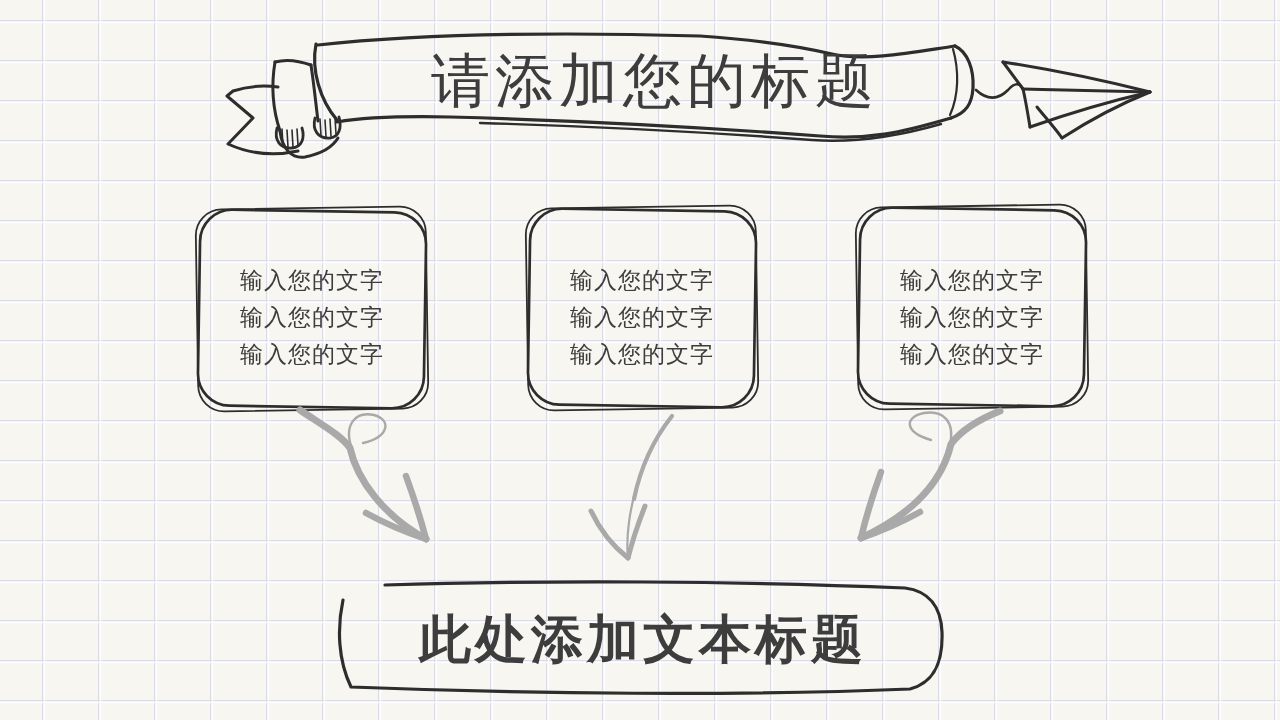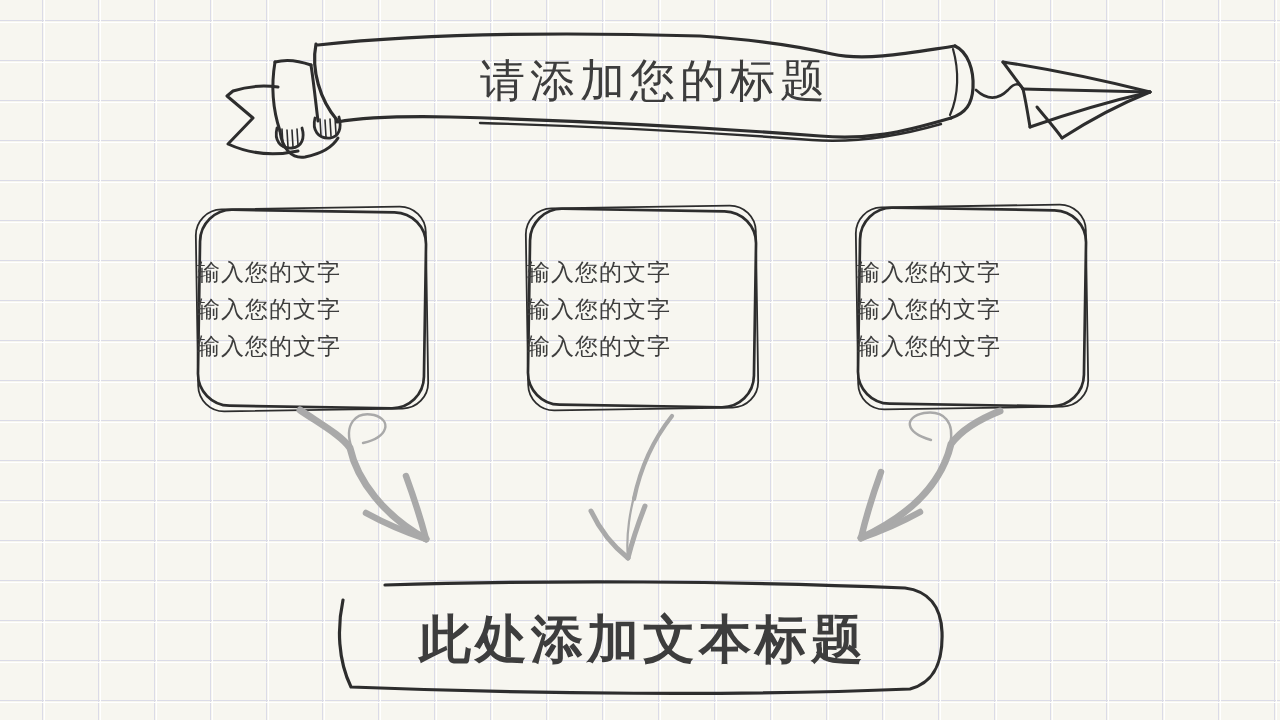--- a/index.html
+++ b/index.html
@@ -17,26 +17,26 @@
       linear-gradient(to bottom, var(--grid,#dbdbe7) 1px, transparent 1px);
     background-size:56px 100%, 100% 40px, 56px 100%, 100% 40px;
     background-position:44px 0, 0 22px, 42px 0, 0 20px;
   }
   svg.doodles{position:absolute;left:0;top:0;}
   .ink path,.ink rect,.ink line{fill:none;stroke:var(--ink,#2d2d2d);stroke-linecap:round;stroke-linejoin:round;}
   .arrow path{fill:none;stroke:var(--arrow,#a9a9a9);stroke-linecap:round;stroke-linejoin:round;}
   .banner-title{
     position:absolute;left:420px;top:54px;width:470px;height:54px;
     font-family:"Liberation Serif","DejaVu Serif",serif;
-    font-size:45px;line-height:54px;letter-spacing:5px;
+    font-size:59px;line-height:54px;letter-spacing:5px;
     text-align:center;color:var(--text,#3d3d3d);white-space:nowrap;
   }
   .box-text{
-    position:absolute;top:254px;width:230px;height:111px;
-    font-size:23px;line-height:37px;text-align:left;
+    position:absolute;top:262px;width:230px;height:111px;
+    font-size:23px;line-height:37px;text-align:center;
     color:var(--text,#3d3d3d);letter-spacing:1px;white-space:nowrap;
   }
   .bottom-title{
     position:absolute;left:343px;top:614px;width:600px;height:50px;
     font-size:52px;line-height:50px;font-weight:bold;letter-spacing:4px;
     text-align:center;color:var(--text,#3d3d3d);white-space:nowrap;
   }
 </style>
 </head>
 <body>

